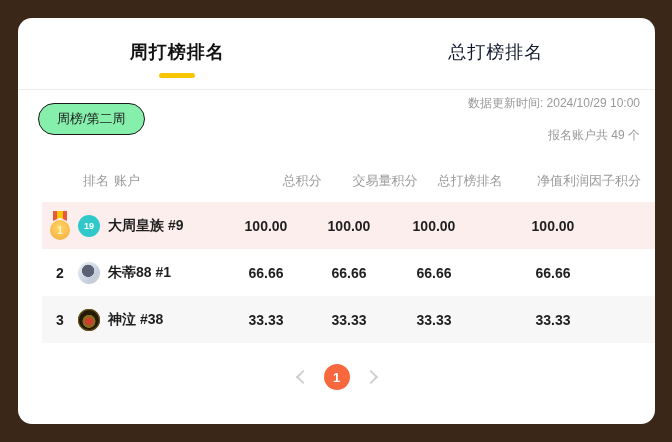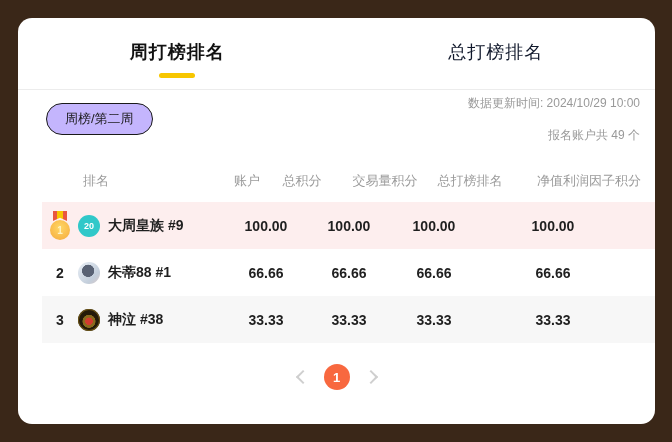--- a/index.html
+++ b/index.html
@@ -16,37 +16,37 @@
   
   .tabs{display:flex;height:72px;border-bottom:1px solid #ececec;box-sizing:border-box;}
   .tab{flex:1;display:flex;flex-direction:column;align-items:center;justify-content:center;cursor:pointer;}
   .tab .tab-label{font-size:18px;color:#0f172a;letter-spacing:1px;margin-top:10px;}
   .tab.active .tab-label{font-weight:700;color:#111;text-align:right;}
   .tab-underline{width:36px;height:5px;border-radius:3px;background:#F7C600;margin-top:9px;}
   .tab:not(.active) .tab-underline{visibility:hidden;}
   
   .subheader{position:relative;height:70px;}
   .pill{
-    position:absolute;left:28px;top:13px;height:32px;padding:0 18px;
-    background:#c4b5fd;border:1.5px solid #1a1a1a;border-radius:17px;
+    position:absolute;left:20px;top:13px;height:32px;padding:0 18px;
+    background:#86efac;border:1.5px solid #1a1a1a;border-radius:17px;
     font-size:13px;color:#1a1a1a;display:flex;align-items:center;cursor:pointer;
     font-family:inherit;
   }
   .meta{position:absolute;right:15px;top:5px;text-align:right;font-size:12px;color:#999;}
   .meta div{margin-bottom:15px;}
   
   .table{margin-left:24px;width:613px;}
   .cols{
     display:grid;
     grid-template-columns:36px 146px 84px 82px 88px 150px;
     padding-right:27px;box-sizing:border-box;align-items:center;
   }
   .thead{height:42px;color:#9B9B9B;font-size:13px;margin-left:36px;}
   .thead .hcell{text-align:center;}
-  .thead .hcell.account{text-align:right;}
+  .thead .hcell.account{text-align:left;}
   .trow{height:47px;}
   .trow.pink{background:#FDEEEE;}
   .trow.gray{background:#F7F7F7;}
   .trow.white{background:#ffffff;}
   .cell{height:100%;display:flex;align-items:center;justify-content:center;}
   .rank-cell{font-size:14px;font-weight:700;color:#222;}
   .account-cell{justify-content:flex-start;gap:8px;}
   .name{font-size:14px;font-weight:700;color:#1f1f1f;white-space:nowrap;}
   .score-cell{font-size:14px;font-weight:700;color:#1f1f1f;}
   
@@ -122,21 +122,21 @@
     </div>
     <div id="table-rows">
         <div class="trow cols pink">
           <div class="cell rank-cell">
             <div class="medal">
               <div class="ribbon"></div>
               <div class="disc">1</div>
             </div>
           </div>
           <div class="cell account-cell">
-            <span class="avatar level-badge">20</span>
+            <span class="avatar level-badge">19</span>
             <span class="name">大周皇族 #9</span>
           </div>
           <div class="cell score-cell">100.00</div>
           <div class="cell score-cell">100.00</div>
           <div class="cell score-cell">100.00</div>
           <div class="cell score-cell">100.00</div>
         </div>
         <div class="trow cols white">
           <div class="cell rank-cell">2</div>
           <div class="cell account-cell">

